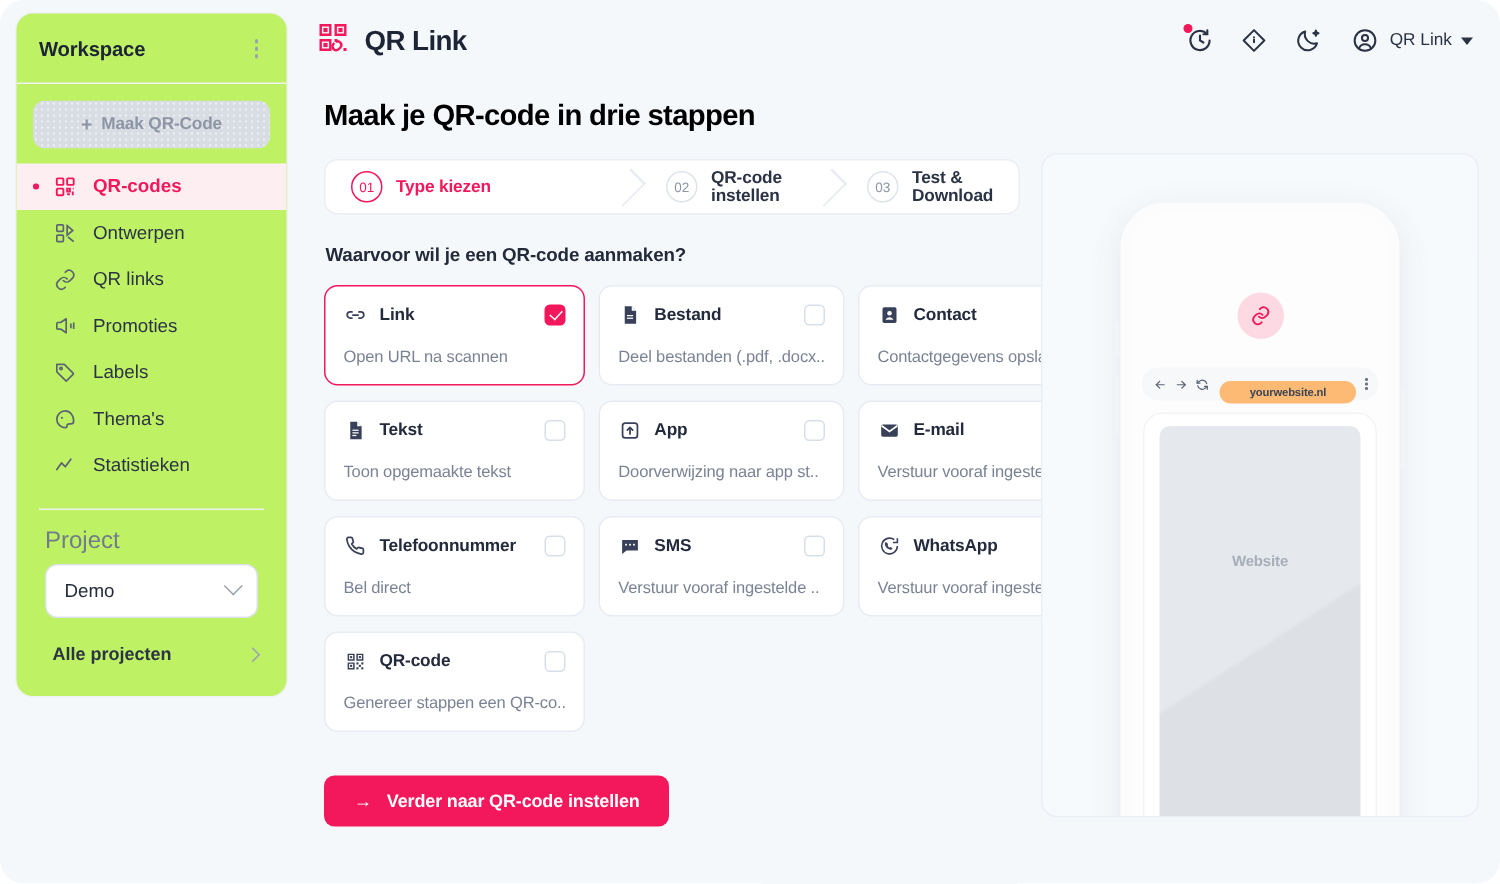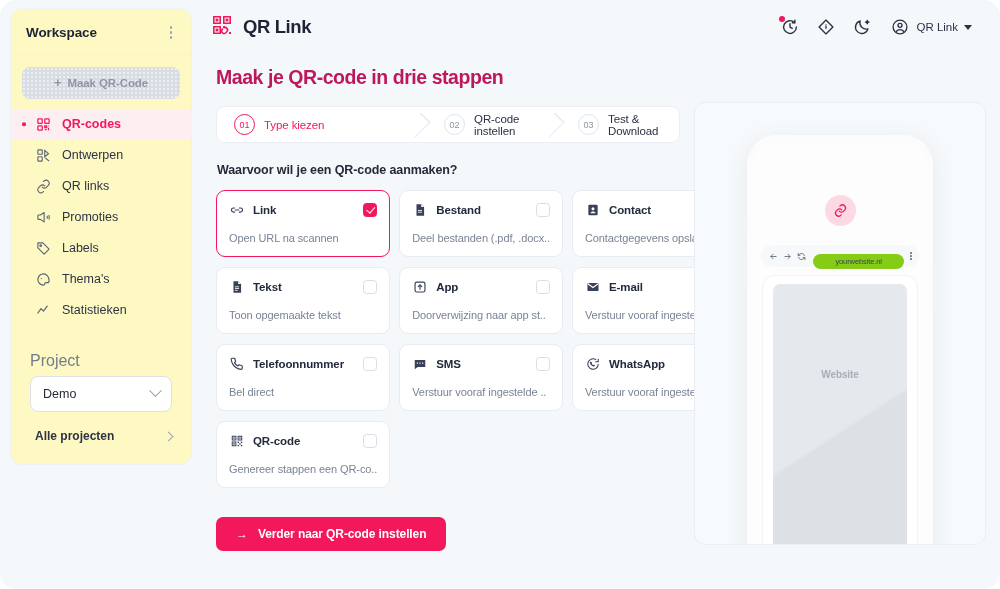--- a/index.html
+++ b/index.html
@@ -20,21 +20,21 @@
 
   
   .sidebar {
     width: 200px;
     flex: 0 0 200px;
     padding: 8px 8px 8px 10px;
     display: flex;
     flex-direction: column;
   }
   .sidebar-card {
-    background: #fef9c3;
+    background: #bef264;
     border-radius: 12px;
     border: 1px solid #eef1f6;
     overflow: hidden;
     display: flex;
     flex-direction: column;
   }
   .ws-header {
     display: flex;
     align-items: center;
     justify-content: space-between;
@@ -115,41 +115,41 @@
     cursor: pointer;
   }
   .proj-link .ar { width: 7px; height: 7px; border-right: 1.4px solid #9aa3b2; border-top: 1.4px solid #9aa3b2; transform: rotate(45deg); }
   .proj-block { padding-bottom: 12px; }
 
   
   .main { flex: 1; display: flex; flex-direction: column; min-width: 0; }
   .topbar {
     height: 54px;
     display: flex; align-items: center;
-    padding: 0 28px 0 10px;
+    padding: 0 18px 0 10px;
     gap: 8px;
   }
   .brand { display: flex; align-items: center; gap: 9px; }
   .brand-name { font-size: 18.5px; font-weight: bold; color: #1d2436; letter-spacing: -0.4px; }
   .topbar-spacer { flex: 1; }
   .top-icons { display: flex; align-items: center; gap: 16px; }
   .t-ic { position: relative; width: 20px; height: 20px; color: #2a3245; cursor: pointer; display: flex; align-items: center; justify-content: center; }
   .dot-badge {
     position: absolute; top: -1px; left: -1px;
     width: 6px; height: 6px; border-radius: 50%;
     background: #f3175b;
   }
   .user-menu { display: flex; align-items: center; gap: 6px; cursor: pointer; margin-left: 2px; }
   .user-name { font-size: 11.5px; color: #2a3245; }
   .caret { width: 0; height: 0; border-left: 4px solid transparent; border-right: 4px solid transparent; border-top: 5px solid #2a3245; }
 
   .content { flex: 1; display: flex; gap: 14px; padding: 0 14px 10px 14px; min-height: 0; }
   .left-col { flex: 1; min-width: 0; padding-left: 2px; }
   .page-title {
-    font-size: 19.5px; font-weight: bold; color: #be185d;
+    font-size: 19.5px; font-weight: bold; color: #000000;
     letter-spacing: -0.45px;
     padding: 12px 0 17px 0;
   }
 
   
   .stepper {
     background: #fff;
     border: 1px solid #eaeef4;
     border-radius: 9px;
     height: 37px;
@@ -160,21 +160,21 @@
   .step { display: flex; align-items: center; gap: 9px; padding-left: 17px; flex: 1; position: relative; }
   .step:first-child { flex: 0 0 42%; }
   .step:nth-child(2) { flex: 0 0 32%; }
   .step-num {
     width: 21px; height: 21px; border-radius: 50%;
     border: 1.4px solid #dfe4ec;
     display: flex; align-items: center; justify-content: center;
     font-size: 9px; color: #8d96a6; font-weight: normal;
     flex: 0 0 21px;
   }
-  .step-label { font-size: 11.5px; font-weight: normal; color: #2a3245; letter-spacing: -0.1px; }
+  .step-label { font-size: 11.5px; font-weight: bold; color: #2a3245; letter-spacing: -0.1px; }
   .step.active .step-num { border-color: #f3175b; color: #f3175b; }
   .step.active .step-label { color: #f3175b; }
   .step-sep {
     width: 16px; flex: 0 0 16px; position: relative;
   }
   .step-sep::after {
     content: ""; position: absolute; top: 50%; left: 0;
     width: 13px; height: 13px;
     border-top: 1.3px solid #e6eaf1;
     border-right: 1.3px solid #e6eaf1;
@@ -283,24 +283,24 @@
     background: #f7f8fa;
     border-radius: 11px;
     display: flex; align-items: center;
     gap: 5px;
     padding: 0 7px 0 8px;
   }
   .ub-ic { color: #5a6274; display: flex; align-items: center; }
   .url-pill {
     flex: 1;
     height: 15px;
-    background: #84cc16;
+    background: #fdba74;
     border-radius: 8px;
     display: flex; align-items: center; justify-content: center;
-    font-size: 7.5px; font-weight: normal; color: #3c4454;
+    font-size: 7.5px; font-weight: bold; color: #3c4454;
     letter-spacing: -0.1px;
     margin-left: 2px;
     margin-top: 10px;
   }
   .ub-kebab { display: flex; flex-direction: column; gap: 1.5px; padding-left: 1px; }
   .ub-kebab i { width: 1.7px; height: 1.7px; border-radius: 50%; background: #6b7382; }
   .screen {
     margin-top: 8px;
     width: 156px;
     flex: 1;

